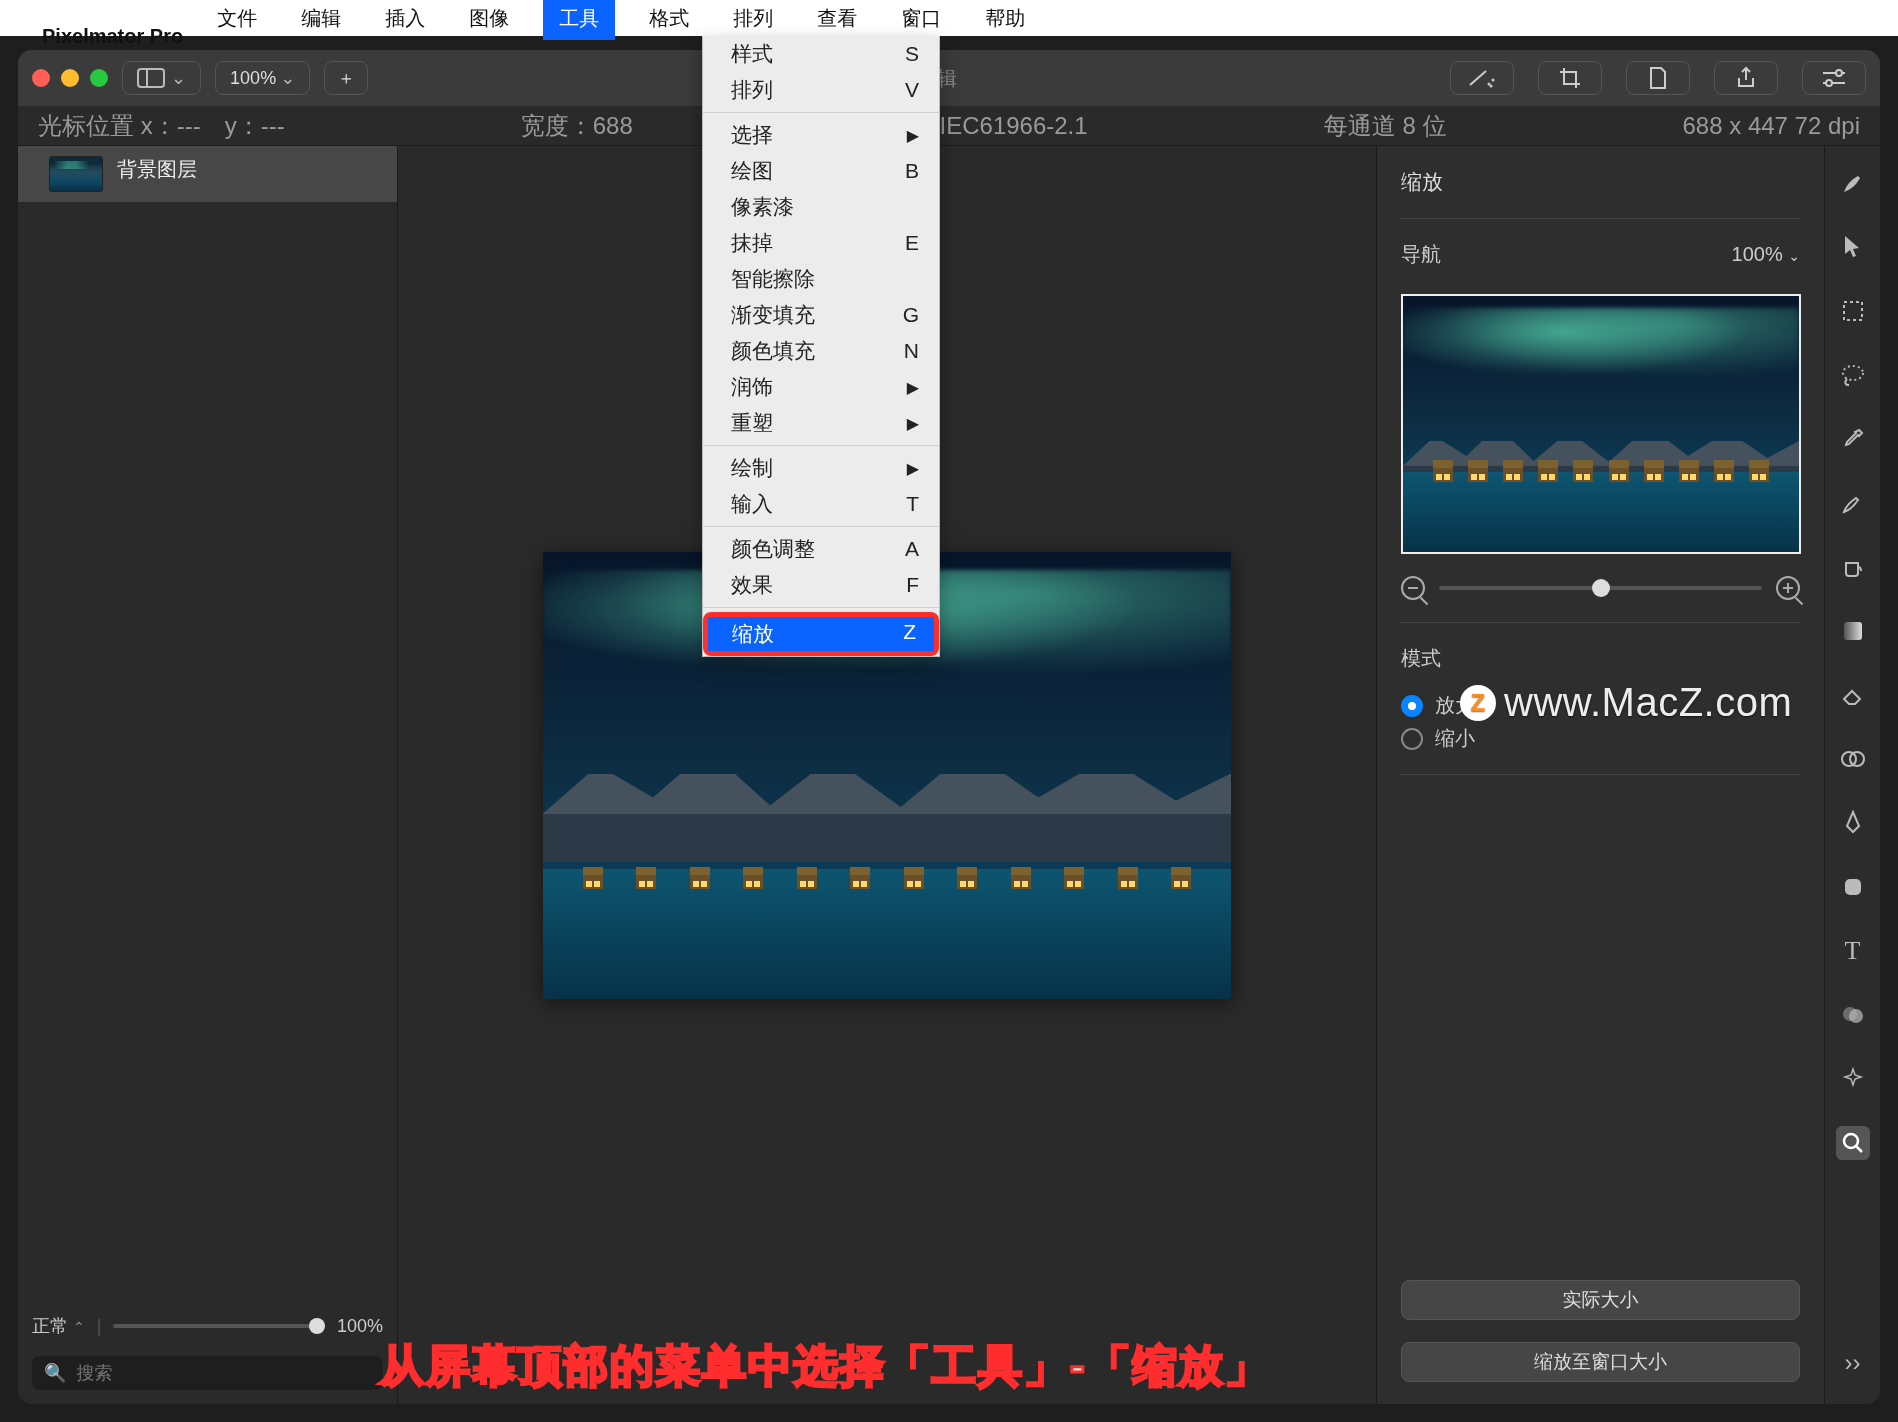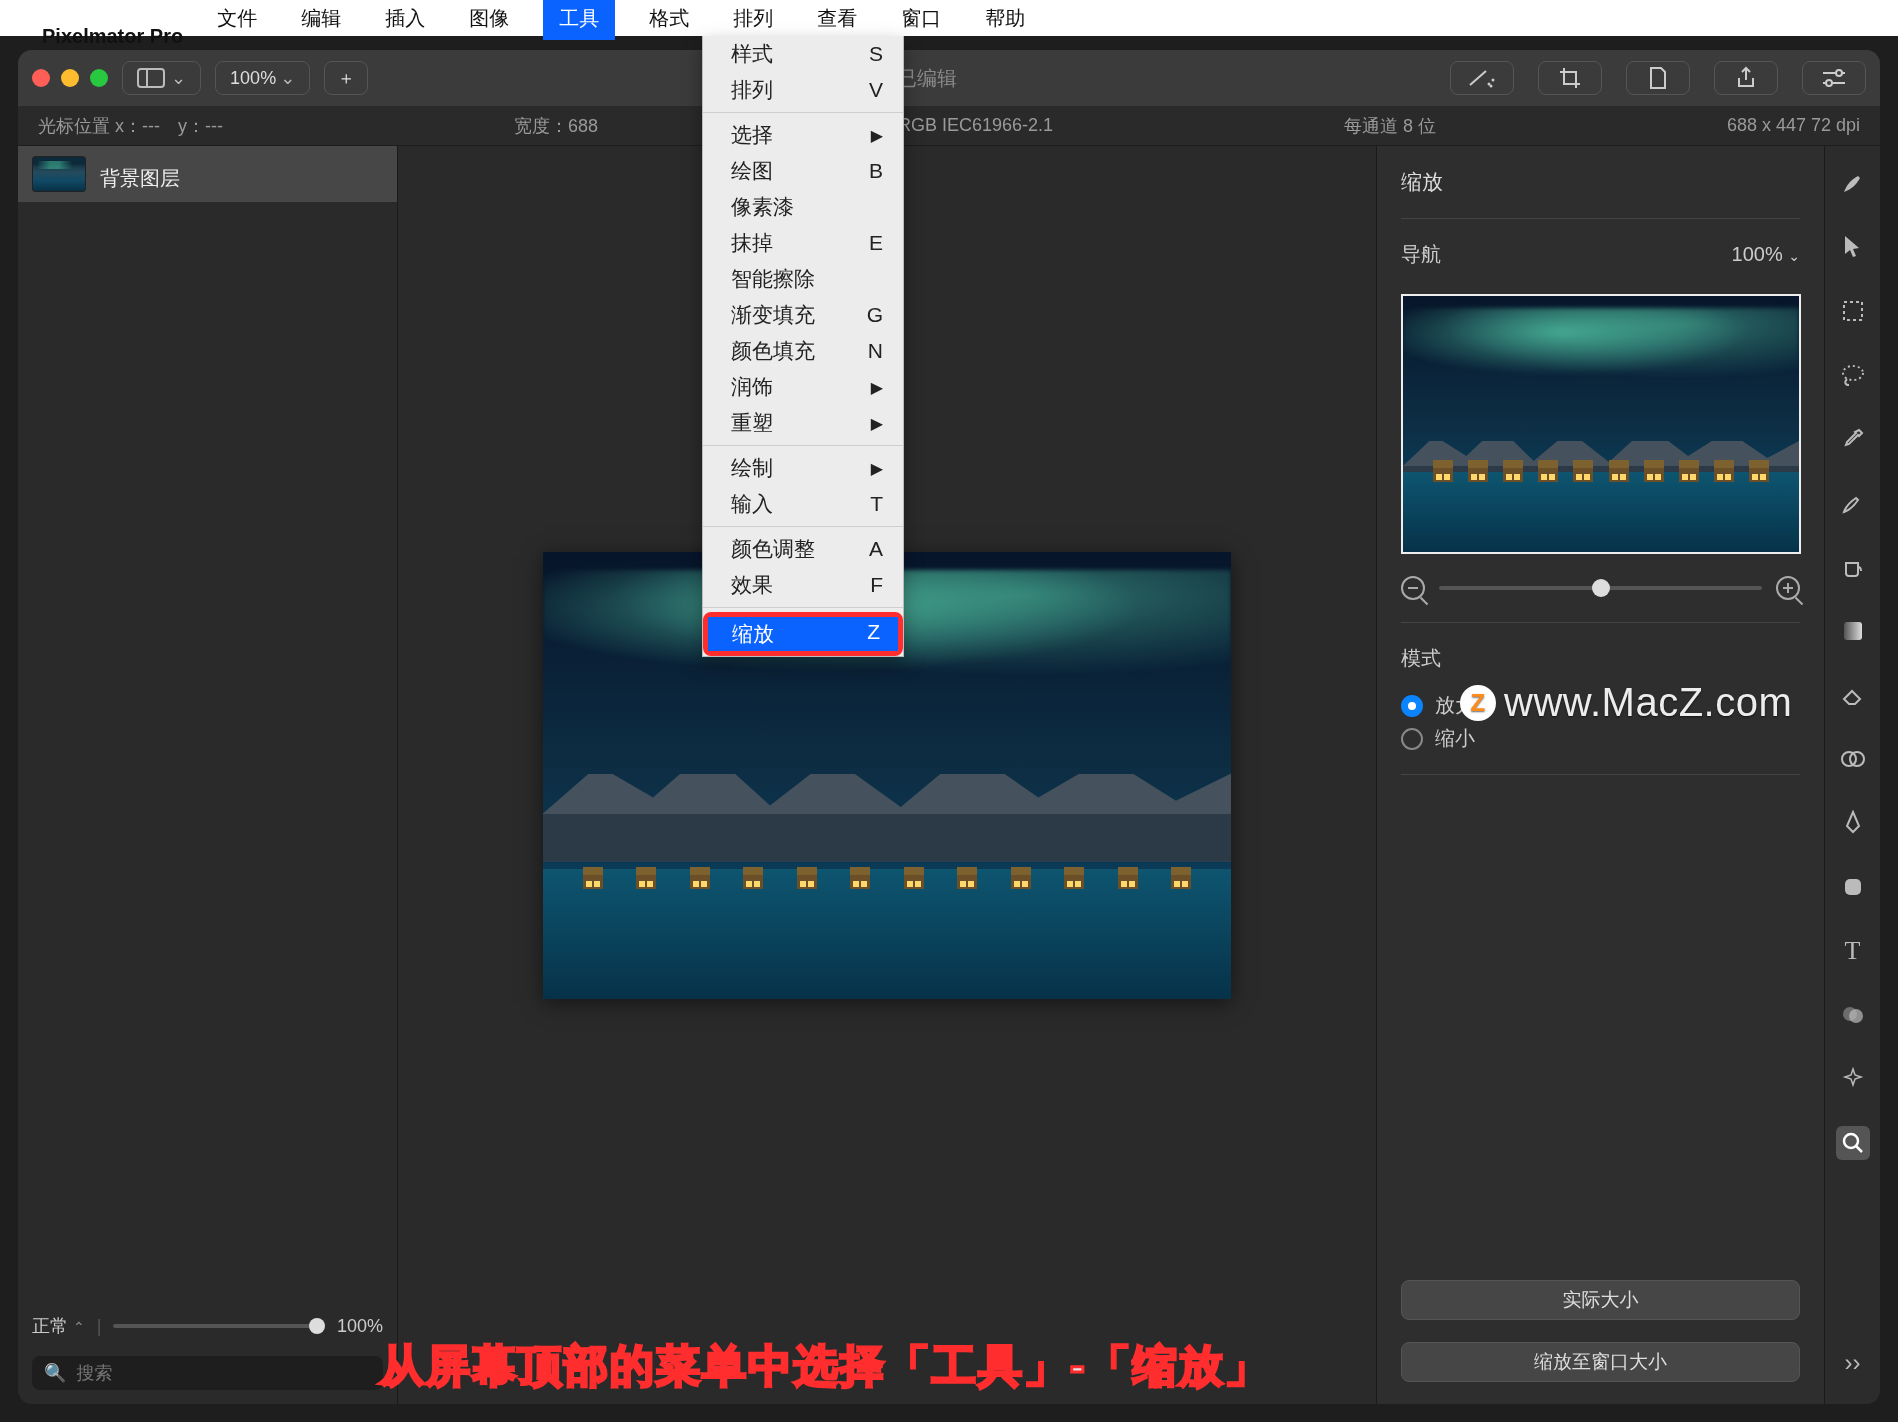--- a/index.html
+++ b/index.html
@@ -6,21 +6,21 @@
 body { width: 1898px; height: 1422px; background: #1e1e1e; color: #ccc; overflow: hidden; position: relative; }
 
 
 .mac-menubar { height: 36px; background: #fff; display: flex; align-items: center; padding: 0 18px; font-size: 20px; color: #111; gap: 24px; position: relative; z-index: 50; }
 .mac-menubar .apple { font-size: 22px; }
 .mac-menubar .app-name { font-weight: 700; margin-top: 36px; }
 .mac-menubar .menu-item { padding: 6px 10px; border-radius: 0; }
 .mac-menubar .menu-item.active { background: #0a63ff; color: #fff; padding: 8px 16px; }
 
 
-.dropdown { position: absolute; left: 702px; top: 36px; width: 202px; background: #ececec; border: 1px solid #bcbcbc; border-top: none; box-shadow: 0 8px 18px rgba(0,0,0,.35); font-size: 21px; color: #222; z-index: 100; }
+.dropdown { position: absolute; left: 702px; top: 36px; width: 238px; background: #ececec; border: 1px solid #bcbcbc; border-top: none; box-shadow: 0 8px 18px rgba(0,0,0,.35); font-size: 21px; color: #222; z-index: 100; }
 .dropdown .row { display: flex; justify-content: space-between; align-items: center; padding: 4px 20px 4px 28px; }
 .dropdown .sep { height: 1px; background: #cfcfcf; margin: 4px 0; }
 .dropdown .row.highlight-wrap { position: relative; padding:0; }
 .dropdown .row.highlight-wrap .hl-outer { border: 5px solid #ff2d2d; border-radius: 8px; width: 100%; }
 .dropdown .row.highlight-wrap .hl-inner { background: #0a63ff; color: #fff; display: flex; justify-content: space-between; padding: 3px 18px 3px 24px; }
 .dropdown .arrow { font-size: 16px; }
 
 
 .appwin { position: absolute; left: 18px; top: 50px; right: 18px; bottom: 18px; background: #2a2a2a; border-radius: 14px; overflow: hidden; display: flex; flex-direction: column; }
 .titlebar { height: 56px; background: #3b3b3b; display: flex; align-items: center; padding: 0 14px; gap: 14px; }
@@ -29,28 +29,28 @@
 .tl-red { background: #ff5f57; } .tl-yel { background: #febc2e; } .tl-grn { background: #28c840; }
 .tb-btn { height: 34px; border: 1px solid #555; background: #3b3b3b; border-radius: 8px; color: #ddd; display: flex; align-items: center; justify-content: center; padding: 0 14px; font-size: 18px; }
 .tb-btn.square { width: 44px; padding: 0; }
 .tb-sep { flex: 1; }
 .doc-title { color: #ccc; font-size: 20px; }
 .doc-edited { color: #8a8a8a; margin-left: 6px; }
 
 .right-toolbar { display:flex; gap:24px; }
 .right-toolbar .tb-btn { width: 64px; font-size: 22px; }
 
-.infobar { height: 40px; background: #2a2a2a; display: flex; align-items: center; color: #9a9a9a; font-size: 18px; padding: 0 20px; gap: 24px; border-bottom: 1px solid #1d1d1d; }
+.infobar { height: 40px; background: #2a2a2a; display: flex; align-items: center; color: #9a9a9a; font-size: 24px; padding: 0 20px; gap: 24px; border-bottom: 1px solid #1d1d1d; }
 .infobar .grow { flex:1; }
 
 .main { flex:1; display:flex; overflow:hidden; }
 
 
 .sidebar-left { width: 380px; background: #2a2a2a; display:flex; flex-direction:column; border-right: 1px solid #1a1a1a; }
-.layer-item { display:flex; align-items:flex-end; gap:14px; padding: 10px 14px; background: #474747; }
+.layer-item { display:flex; align-items:flex-start; gap:14px; padding: 10px 31px; background: #474747; }
 .layer-thumb { width: 54px; height: 36px; border-radius: 3px; background: linear-gradient(to bottom, #0c2a3a 0%, #0c2a3a 20%, #1a3d4e 30%, #244b5c 45%, #0f4a66 70%, #083044 100%); border:1px solid #222; position: relative; }
 .layer-thumb::before { content:''; position:absolute; left:4px; right:4px; top:4px; height:8px; background: linear-gradient(90deg, transparent, #3fae8f 30%, #3fae8f 50%, transparent 80%); opacity:.6; }
 .layer-name { color:#eee; font-size: 20px; }
 .sidebar-left .spacer { flex:1; }
 .bottom-controls { display:flex; align-items:center; gap:12px; padding: 10px 14px; color:#ccc; font-size:18px; }
 .bottom-controls .slider { flex:1; height:4px; background:#555; border-radius:2px; position:relative; }
 .bottom-controls .slider .knob { position:absolute; right:0; top:-6px; width:16px; height:16px; border-radius:50%; background:#ddd; }
 .search-row { display:flex; align-items:center; gap:10px; margin: 8px 14px 14px; background:#1e1e1e; border-radius: 8px; padding: 6px 12px; color:#888; font-size:18px; }
 .search-row input { background:transparent; border:none; outline:none; color:#ccc; font-size:18px; flex:1; }
 

